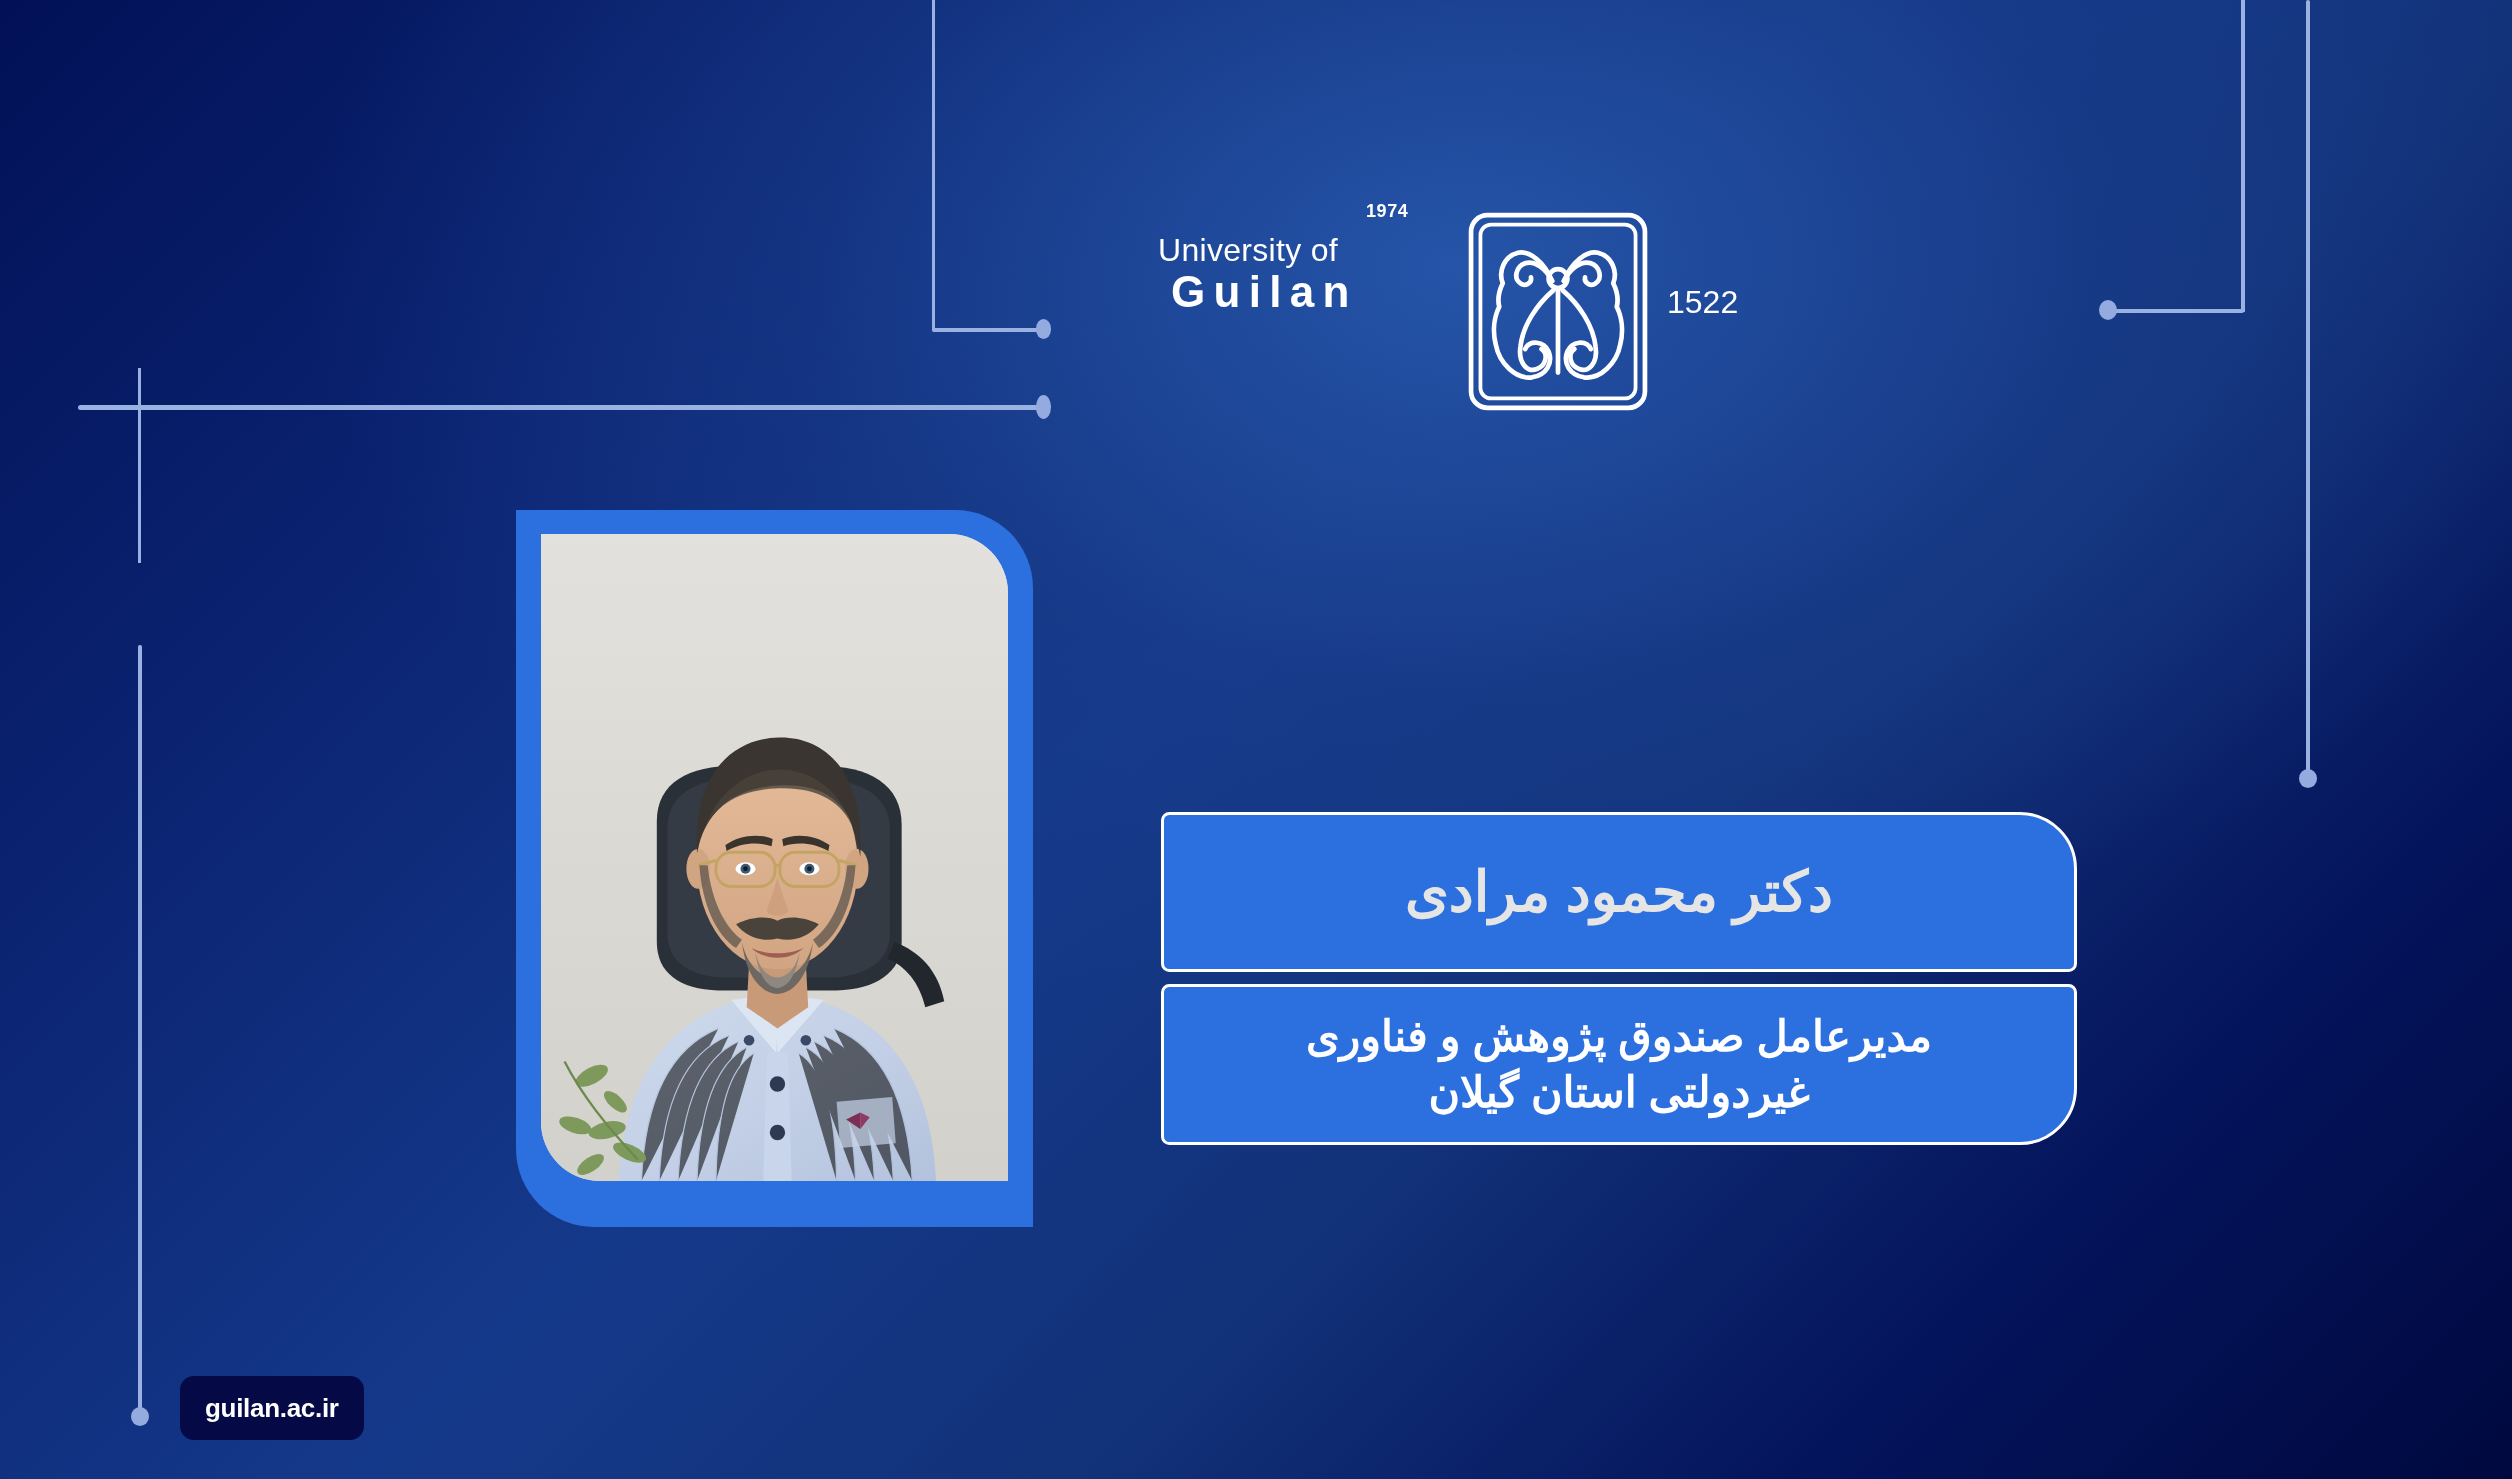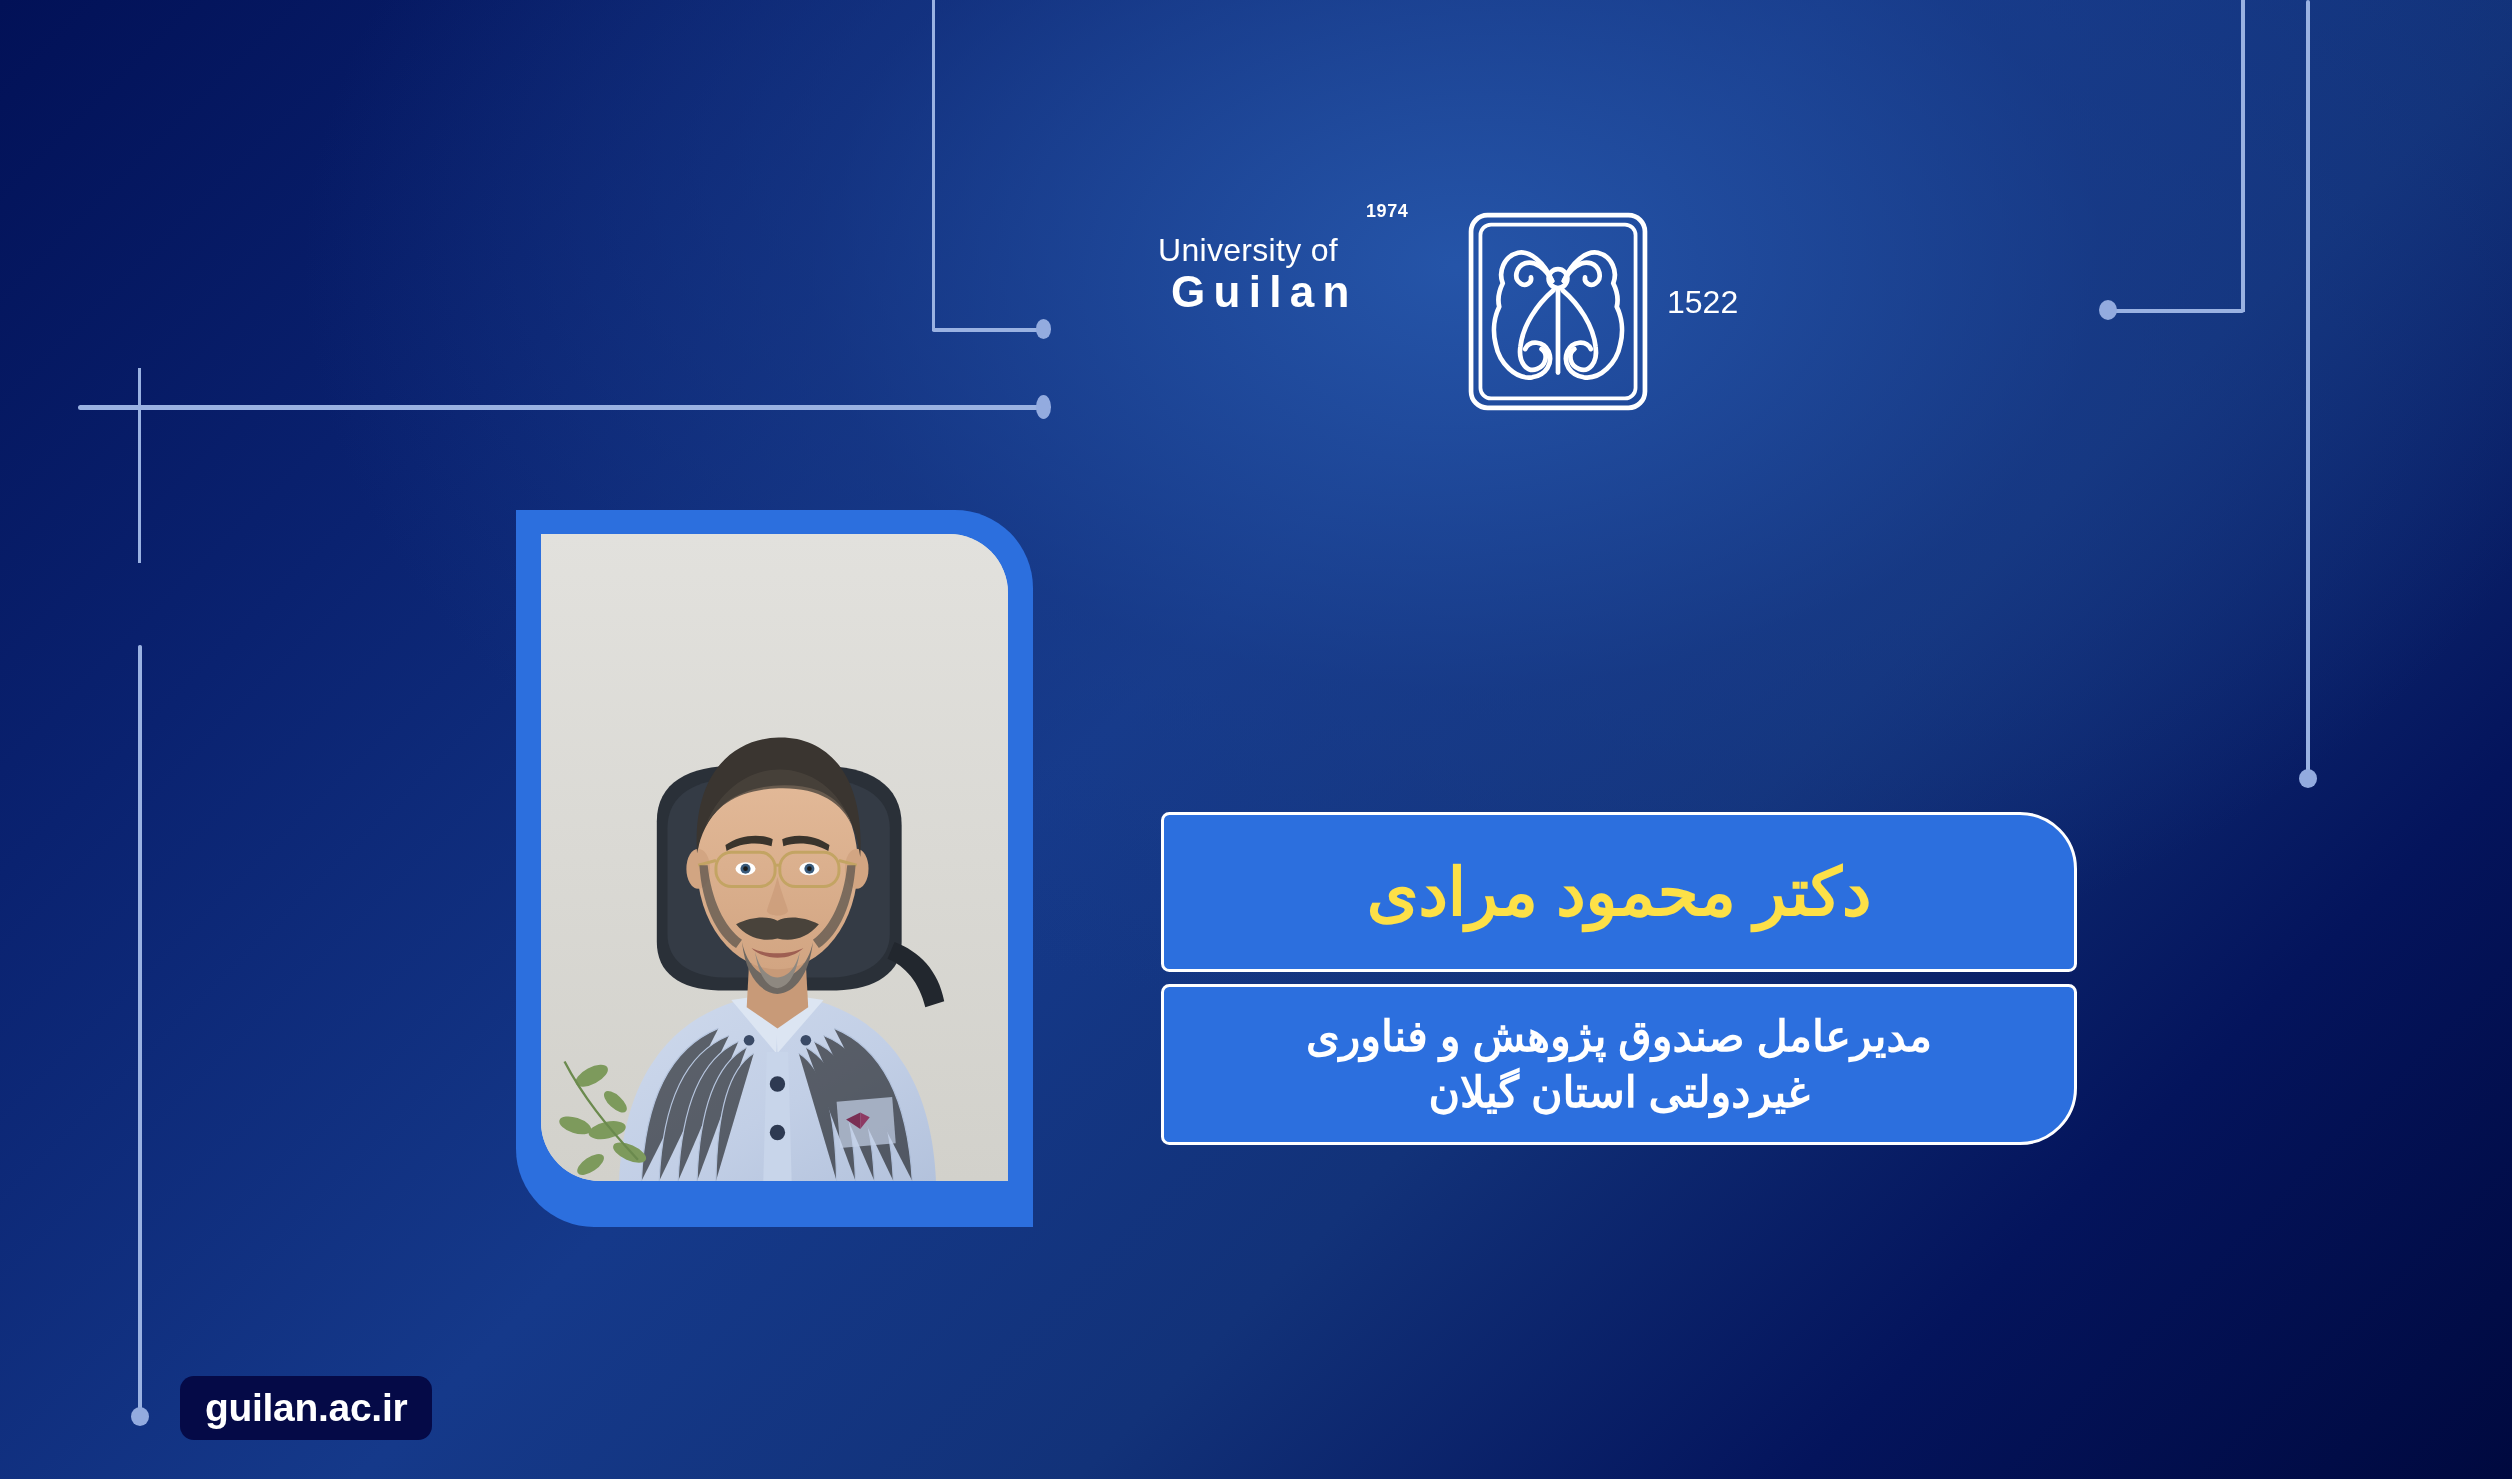--- a/index.html
+++ b/index.html
@@ -126,22 +126,22 @@
     direction: rtl;
   }
   #name-banner {
     left: 1161px;
     top: 812px;
     width: 916px;
     height: 160px;
     border-radius: 8.3px 57px 8.3px 8.3px;
   }
   #name-banner .banner-text {
-    color: #fde047;
-    font-size: 66px;
+    color: #e5e5e5;
+    font-size: 56px;
     font-weight: bold;
     letter-spacing: -0.6px;
     line-height: 1.1;
     white-space: nowrap;
   }
   #title-banner {
     left: 1161px;
     top: 984px;
     width: 916px;
     height: 161px;
@@ -163,21 +163,21 @@
     top: 1376px;
     height: 64px;
     padding: 0 25px;
     display: flex;
     align-items: center;
     background: #050a47;
     border-radius: 14px;
   }
   #url-pill .url-text {
     color: #ffffff;
-    font-size: 39px;
+    font-size: 26px;
     font-weight: bold;
     letter-spacing: -0.3px;
   }
 </style>
 </head>
 <body>
 
 <div id="stage">
 
   <div class="deco-line" style="left:932px; top:0; width:3px; height:331px;"></div>

